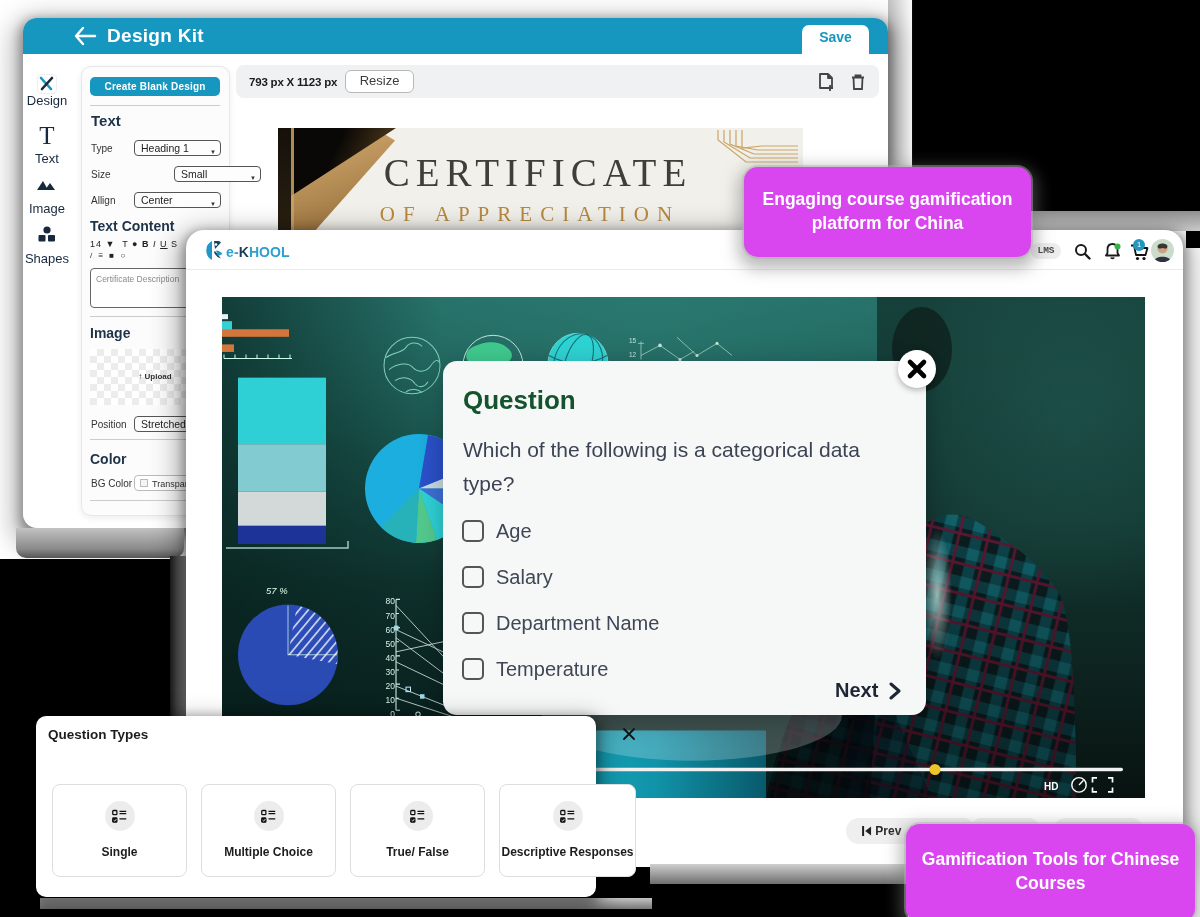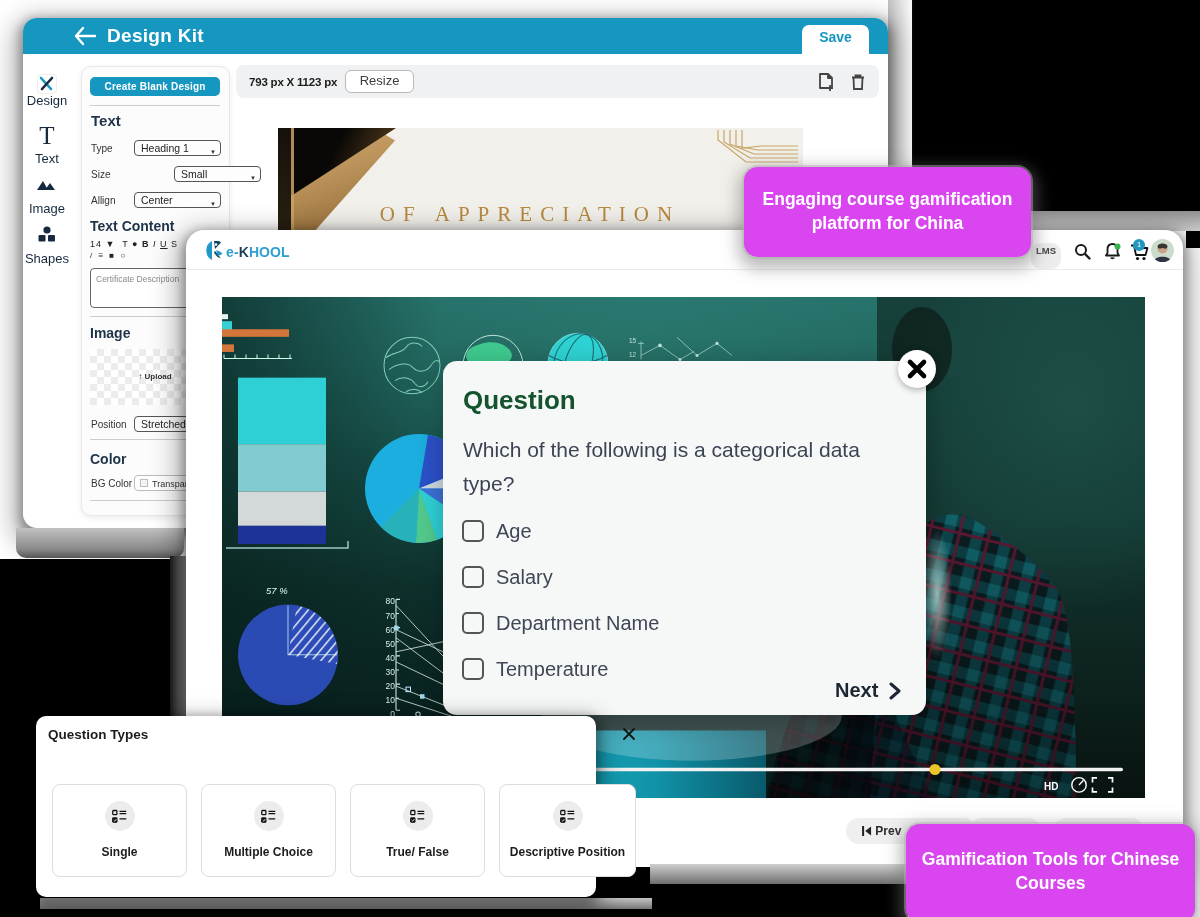--- a/index.html
+++ b/index.html
@@ -135,20 +135,21 @@
     <svg class="abs" style="left:613px;top:8px;" width="18" height="18" viewBox="0 0 18 18">
         <path d="M3 4.5 H15 M6.5 4 V2.5 H11.5 V4 M4.5 4.5 L5 16 H13 L13.5 4.5" stroke="#444" stroke-width="1.8" fill="none"></path>
       </svg>
   </div>
 
   <div class="abs" id="cert">
     <div class="abs" style="left:0;top:0;width:13px;height:400px;background:linear-gradient(#15100a,#3a2c18 45%,#b8864a 72%,#c99c5e);"></div>
     <div class="abs" style="left:13px;top:0;width:104px;height:104px;background:linear-gradient(160deg,#d9b276,#8f6633);clip-path:polygon(80% 0,100% 12%,22% 100%,0 100%,0 58%);"></div>
     <div class="abs" style="left:13px;top:0;width:105px;height:68px;background:linear-gradient(115deg,#0a0806 40%,#6d4e24);clip-path:polygon(0 0,100% 0,0 100%);"></div>
     <div class="abs" style="left:13px;top:0;width:2.5px;height:400px;background:#c9a566;opacity:.85;"></div>
+    <div class="abs" style="left:50px;top:22px;width:420px;text-align:center;font-family:'Liberation Serif',serif;font-size:39px;letter-spacing:6px;color:#403e39;">CERTIFICATE</div>
     <div class="abs" style="left:42px;top:74px;width:420px;text-align:center;font-family:'Liberation Serif',serif;font-size:21px;letter-spacing:8px;color:#b8893f;">OF APPRECIATION</div>
     <svg class="abs" style="left:438px;top:2px;" width="82" height="34" viewBox="0 0 82 34">
       <g stroke="#c9a566" stroke-width="1.2" fill="none">
         <path d="M2 0 V10 L30 32 H82"></path>
           <path d="M8 0 V12 L34 28 H82"></path>
           <path d="M14 0 V14 L38 24 H82"></path>
           <path d="M20 0 V16 L42 20 H82"></path>
           <path d="M26 0 V18 L46 16 H82"></path>
       </g>
     </svg>
@@ -158,21 +159,21 @@
 <div class="abs" id="lms">
   <div class="abs" id="lmsbar"></div>
   <svg class="abs" style="left:19px;top:10px;" width="20" height="21" viewBox="0 0 20 21">
     <path d="M7 1 A10 10.5 0 0 0 7 20 Z" fill="#2196c9"></path>
     <path d="M9 12 A10 10.5 0 0 0 16 18.5 L10 11 Z" fill="#15455f"></path>
     <path d="M9 1 L14 1 A10 10.5 0 0 1 16 2.5 L10 9 Z" fill="#15455f"></path>
     <path d="M11 10.5 A8 8 0 0 1 17.5 14 L13 16 Z" fill="#2196c9"></path>
     <circle cx="11" cy="4.5" r="1.3" fill="#fff"></circle>
   </svg>
   <div class="abs" style="left:40px;top:14px;font-size:14px;font-weight:bold;letter-spacing:.1px;"><span style="color:#2e9fd0;">e-</span><span style="color:#1d3e52;">K</span><span style="color:#2e9fd0;">HOOL</span></div>
-  <div class="abs" style="left:845px;top:13px;width:30px;height:26px;background:#ededed;border-radius:9px;font-size:9.5px;font-weight:bold;color:#444;text-align:center;line-height:16px;">LMS</div>
+  <div class="abs" style="left:845px;top:13px;width:30px;height:16px;background:#ededed;border-radius:9px;font-size:9.5px;font-weight:bold;color:#444;text-align:center;line-height:16px;font-family:Liberation Mono, monospace;">LMS</div>
   <svg class="abs" style="left:888px;top:13px;" width="17" height="17" viewBox="0 0 17 17">
       <circle cx="7" cy="7" r="5" stroke="#1a1a1a" stroke-width="2" fill="none"></circle>
       <path d="M11 11 L15.5 15.5" stroke="#1a1a1a" stroke-width="2.4" stroke-linecap="round"></path>
     </svg>
   <svg class="abs" style="left:917px;top:12px;" width="19" height="19" viewBox="0 0 19 19">
       <path d="M9.5 2 C6 2 4.5 4.5 4.5 7.5 L4.5 11 L3 13.5 H16 L14.5 11 L14.5 7.5 C14.5 4.5 13 2 9.5 2 Z" stroke="#1a1a1a" stroke-width="1.8" fill="none" stroke-linejoin="round"></path>
       <path d="M8 15.5 C8.3 16.6 10.7 16.6 11 15.5" stroke="#1a1a1a" stroke-width="1.8" fill="none"></path>
       <circle cx="14.5" cy="4.5" r="3" fill="#35b44a"></circle>
     </svg>
   <svg class="abs" style="left:944px;top:14px;" width="20" height="18" viewBox="0 0 20 18">
@@ -465,18 +466,18 @@
       <div class="abs qcirc">
         <svg style="position:absolute;left:7.5px;top:7.5px;" width="15" height="15" viewBox="0 0 20 20">
           <g stroke="#111" fill="none" stroke-width="1.7">
             <rect x="1" y="2" width="5.5" height="5.5" rx="1"></rect>
             <path d="M10 3.2 H19 M10 6.2 H19 M10 13.2 H19"></path>
             <rect x="1" y="12" width="5.5" height="5.5" rx="1" fill="#111"></rect>
           </g>
           <path d="M2.2 14.8 L3.7 16.2 L5.8 13.4" stroke="#fff" stroke-width="1.1" fill="none"></path>
         </svg>
       </div>
-      <div class="abs qlbl">Descriptive Position</div>
+      <div class="abs qlbl">Descriptive Responses</div>
     </div>
 </div>
 
 <div class="abs tip" id="tip1">Engaging course gamification<br>platform for China</div>
 <div class="abs tip" id="tip2">Gamification Tools for Chinese<br>Courses</div>
 
 </body></html>

